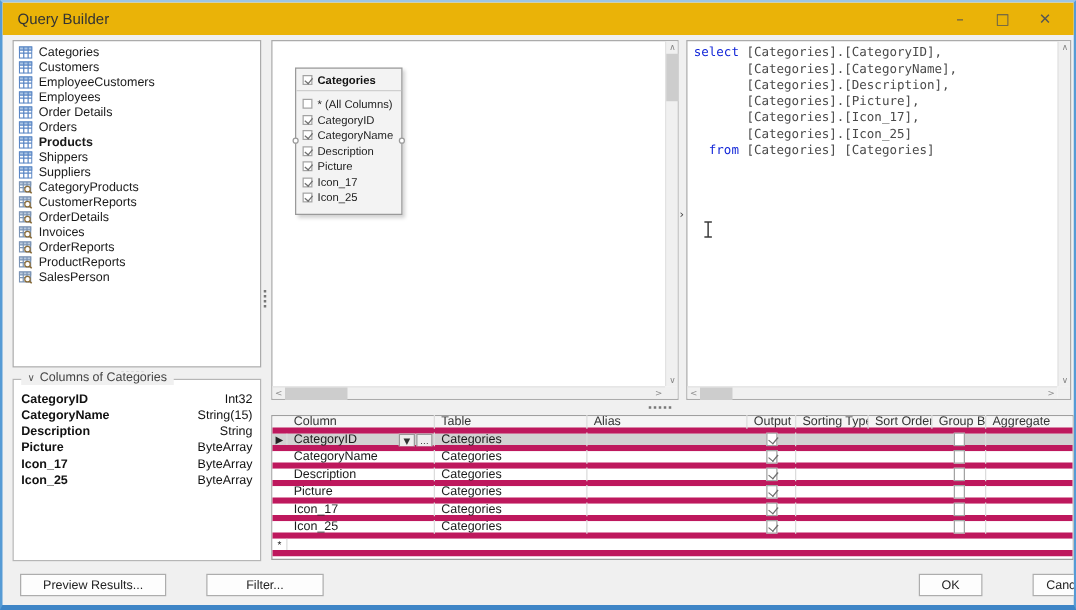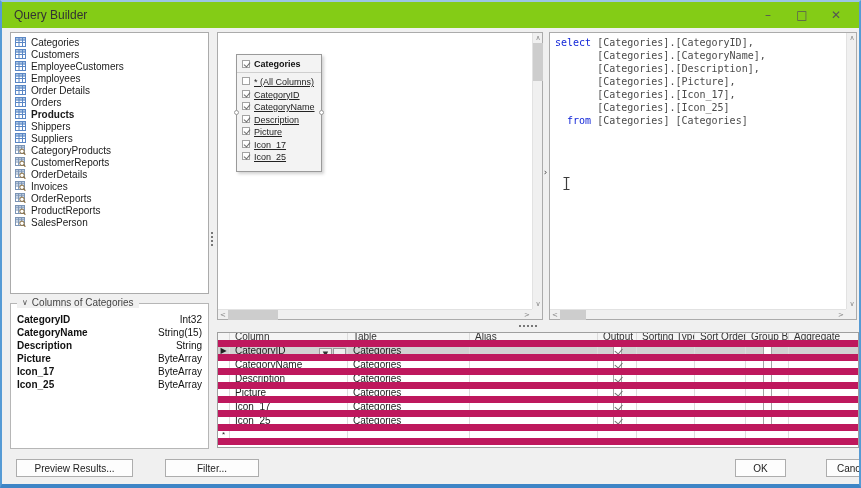--- a/index.html
+++ b/index.html
@@ -1,21 +1,21 @@
 <!DOCTYPE html>
 <html><head>
 <meta charset="utf-8">
 <style>
   html,body{margin:0;padding:0;background:#e8e8e8;font-family:"Liberation Sans",sans-serif;}
   *{box-sizing:border-box;}
   .window{position:relative;width:861px;height:488px;background:#f0f0f0;
     border-left:2px solid #569bd5;border-right:2px solid #569bd5;
     border-top:2px solid #9cc5e6;border-bottom:4px solid #3e85c6;overflow:hidden;}
   
-  .titlebar{position:absolute;left:0;top:0;width:100%;height:26px;background:#84cc16;}
+  .titlebar{position:absolute;left:0;top:0;width:100%;height:26px;background:#eab308;}
   .title{position:absolute;left:12px;top:6px;font-size:12px;color:#333;}
   .winctrls{position:absolute;right:6px;top:0;height:26px;display:flex;}
   .winbtn{width:34px;height:26px;display:flex;align-items:center;justify-content:center;
     color:#555;font-size:12px;cursor:default;font-family:"DejaVu Sans",sans-serif;}
   
   .panel{position:absolute;background:#fff;border:1px solid #ababab;}
   .tables-panel{left:8px;top:30px;width:199px;height:262px;overflow:hidden;padding-top:3px;}
   .tbl-item{display:flex;align-items:center;height:12px;padding-left:4px;font-size:10px;color:#1a1a1a;}
   .tbl-item .t-icon{width:12px;height:10px;margin-right:4px;flex:0 0 12px;}
   .bold{font-weight:bold;}
@@ -33,21 +33,21 @@
   .cols-list{padding:10px 6px 0 6px;}
   .col-row{display:flex;justify-content:space-between;height:13px;font-size:10px;color:#111;}
   .col-row .cname{font-weight:bold;}
   
   .diagram-panel{left:215px;top:30px;width:326px;height:288px;}
   .table-box{position:absolute;left:18px;top:21px;width:86px;height:118px;background:#f3f3f3;
     border:1px solid #9a9a9a;box-shadow:2px 2px 3px rgba(0,0,0,.18);font-size:9px;}
   .table-box-header{display:flex;align-items:center;gap:4px;padding:4px 5px 3px 5px;
     border-bottom:1px solid #cfcfcf;font-weight:bold;color:#111;}
   .table-box-fields{padding:4px 5px 0 5px;}
-  .fld-row{display:flex;gap:4px;height:12.5px;color:#222;text-decoration:underline;}
+  .fld-row{display:flex;align-items:center;gap:4px;height:12.5px;color:#222;}
   .connector{position:absolute;width:5px;height:5px;border:1px solid #9a9a9a;border-radius:50%;
     background:#fff;top:55px;}
   .connector.left{left:-3px;} .connector.right{right:-3px;}
   
   .cb{display:inline-block;width:9px;height:9px;border:1px solid #a3a3a3;background:#fff;position:relative;flex:0 0 9px;}
   .cb.checked::after{content:"";position:absolute;left:1px;top:1px;width:5px;height:3px;
     border-left:1.4px solid #6e6e6e;border-bottom:1.4px solid #6e6e6e;transform:rotate(-50deg);}
   .cb.sm{width:8px;height:8px;flex:0 0 8px;}
   .cb.lg{width:11px;height:11px;}
   .cb.lg.checked::after{left:1.5px;top:1.5px;width:6px;height:3.5px;}
@@ -65,21 +65,21 @@
   
   .sql-panel{left:547px;top:30px;width:308px;height:288px;}
   .sql-code{position:absolute;left:0;top:0;right:10px;bottom:10px;overflow:hidden;
     padding:3px 5px;font-family:"DejaVu Sans Mono",monospace;font-size:10px;line-height:13px;
     white-space:pre;color:#4a4a4a;}
   .kw{color:#1226d8;}
   
   .ibeam{position:absolute;left:560px;top:174px;}
   
   .grid{position:absolute;left:215px;top:330px;width:642px;height:116px;background:#fff;border:1px solid #9f9f9f;}
-  .g-row{display:flex;height:14px;border-bottom:7px solid #be185d;background:#fff;}
+  .g-row{display:flex;height:14px;border-bottom:5px solid #be185d;background:#fff;align-items:center;}
   .g-row.header{height:14px;background:#f5f5f5;color:#333;}
   .g-row.selected{background:#d2d2d2;}
   .g-cell{border-right:1px solid #dcdcdc;font-size:10px;display:flex;align-items:center;
     padding:0 0 0 5px;overflow:hidden;white-space:nowrap;color:#1a1a1a;position:relative;}
   .g-row.header .g-cell{color:#333;}
   .c0{width:12px;flex:0 0 12px;padding:0;justify-content:center;}
   .c1{width:118px;flex:0 0 118px;}
   .c2{width:122px;flex:0 0 122px;}
   .c3{width:128px;flex:0 0 128px;}
   .c4{width:39px;flex:0 0 39px;justify-content:center;padding:0;}

